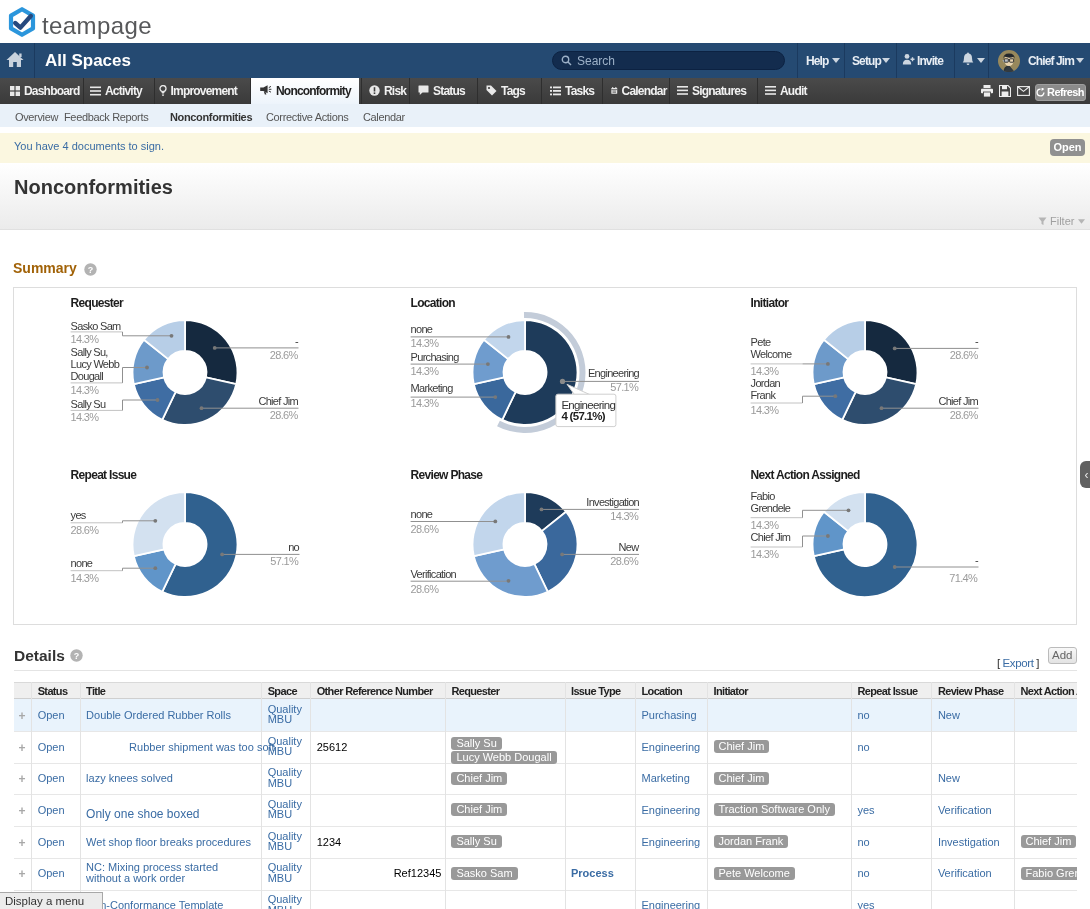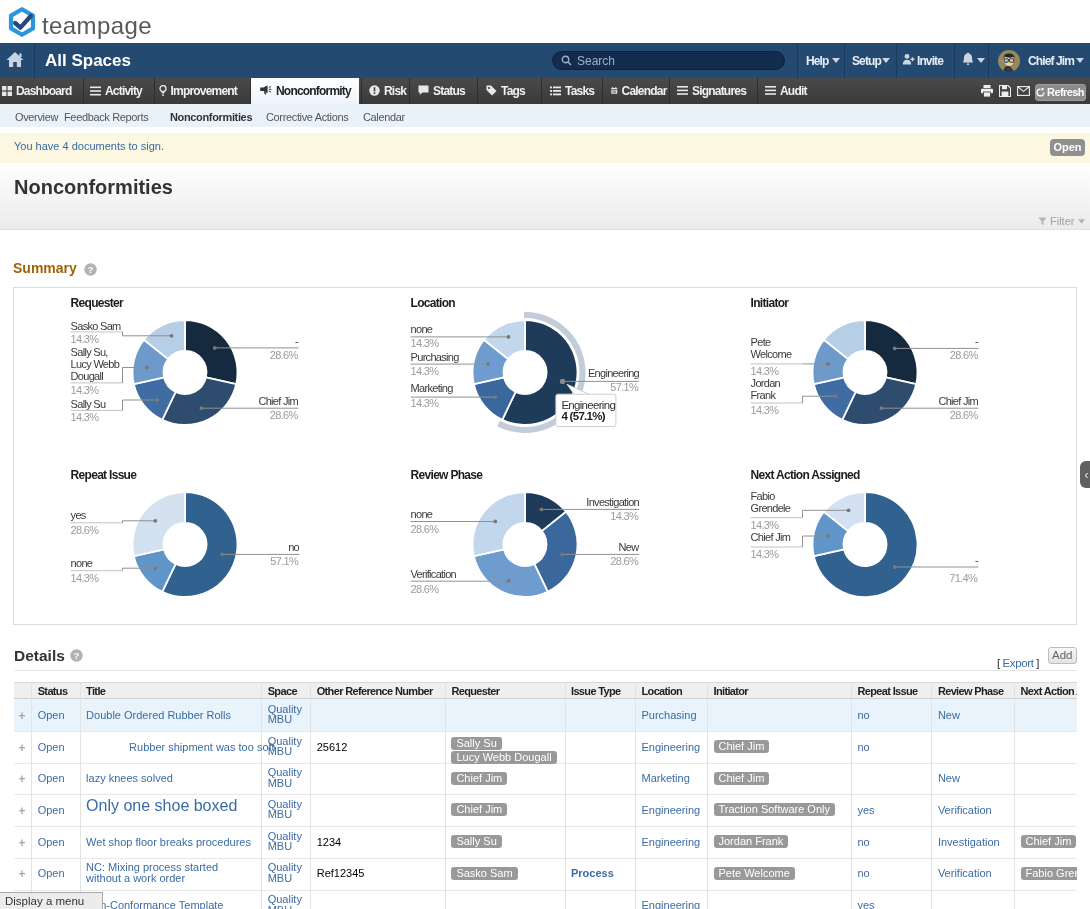--- a/index.html
+++ b/index.html
@@ -68,21 +68,21 @@
 <rect x="6.3" y="8.8" width="4" height="3.4" rx="0.6" fill="none" stroke="#23272b" stroke-width="0.9"></rect>
 <rect x="11.6" y="8.8" width="4" height="3.4" rx="0.6" fill="none" stroke="#23272b" stroke-width="0.9"></rect>
 <path d="M10.3 9.6 L11.6 9.6" stroke="#23272b" stroke-width="0.9"></path>
 </g>
 </svg>
 <div class="abs b" style="left:1028px;top:54px;font-size:12px;letter-spacing:-0.9px;color:#e9eef4">Chief Jim</div>
 <svg class="abs" style="left:1076px;top:58px" width="8" height="5" viewBox="0 0 8 5">
     <path d="M0 0 L8 0 L4 5 Z" fill="#cdd6e0"></path>
   </svg>
 <div class="abs" style="left:0;top:77.5px;width:1090px;height:26.5px;background:linear-gradient(#4a4a4a,#3a3a3a)"></div>
-<div class="abs b" style="left:0px;top:77.5px;width:81px;height:26.5px;background:transparent;color:#f1f1f1;font-size:12px;letter-spacing:-0.8px;display:flex;align-items:center;justify-content:flex-start;padding-left:2px;white-space:nowrap">
+<div class="abs b" style="left:0px;top:77.5px;width:81px;height:26.5px;background:transparent;color:#f1f1f1;font-size:12px;letter-spacing:-0.8px;display:flex;align-items:center;justify-content:flex-start;padding-left:10px;white-space:nowrap">
     <svg width="10" height="10" viewBox="0 0 10 10" style="margin-right:4px">
       <rect x="0" y="0" width="4.4" height="4.4" fill="#e8e8e8"></rect>
       <rect x="5.6" y="0" width="4.4" height="4.4" fill="#e8e8e8"></rect>
       <rect x="0" y="5.6" width="4.4" height="4.4" fill="#e8e8e8"></rect>
       <rect x="5.6" y="5.6" width="4.4" height="4.4" fill="#e8e8e8"></rect>
     </svg>
     <span>Dashboard</span>
   </div>
 <div class="abs b" style="left:83px;top:77.5px;width:68.5px;height:26.5px;background:transparent;border-left:1px solid #2e2e2e;color:#f1f1f1;font-size:12px;letter-spacing:-0.8px;display:flex;align-items:center;justify-content:flex-start;padding-left:6px;white-space:nowrap">
     <svg width="11" height="10" viewBox="0 0 11 10" style="margin-right:4px">
@@ -432,36 +432,36 @@
     <div class="abs" style="left:437.4px;top:51.0px;white-space:nowrap"><span class="badge">Sally Su</span></div>
     <div class="abs" style="left:437.4px;top:64.5px;white-space:nowrap"><span class="badge">Lucy Webb Dougall</span></div>
     <div class="abs lnk" style="left:627.5px;top:58.5px;width:62.0px;font-size:11px;white-space:nowrap;">Engineering</div>
     <div class="abs" style="left:699.5px;top:54.0px;white-space:nowrap"><span class="badge">Chief Jim</span></div>
     <div class="abs lnk" style="left:843.5px;top:58.5px;width:70.4px;font-size:11px;white-space:nowrap;">no</div>
     <div class="abs lnk" style="left:72.1px;top:90.2px;width:171.6px;font-size:11px;white-space:nowrap;">lazy knees solved</div>
     <div class="abs" style="left:437.4px;top:85.7px;white-space:nowrap"><span class="badge">Chief Jim</span></div>
     <div class="abs lnk" style="left:627.5px;top:90.2px;width:62.0px;font-size:11px;white-space:nowrap;">Marketing</div>
     <div class="abs" style="left:699.5px;top:85.7px;white-space:nowrap"><span class="badge">Chief Jim</span></div>
     <div class="abs lnk" style="left:923.9px;top:90.2px;width:72.6px;font-size:11px;white-space:nowrap;">New</div>
-    <div class="abs lnk" style="left:72.1px;top:115px;width:171.6px;font-size:16px;white-space:nowrap;">Only one shoe boxed</div>
+    <div class="abs lnk" style="left:72.1px;top:125px;width:171.6px;font-size:12px;white-space:nowrap;">Only one shoe boxed</div>
     <div class="abs" style="left:437.4px;top:117.4px;white-space:nowrap"><span class="badge">Chief Jim</span></div>
     <div class="abs lnk" style="left:627.5px;top:121.9px;width:62.0px;font-size:11px;white-space:nowrap;">Engineering</div>
     <div class="abs" style="left:699.5px;top:117.4px;white-space:nowrap"><span class="badge">Traction Software Only</span></div>
     <div class="abs lnk" style="left:843.5px;top:121.9px;width:70.4px;font-size:11px;white-space:nowrap;">yes</div>
     <div class="abs lnk" style="left:923.9px;top:121.9px;width:72.6px;font-size:11px;white-space:nowrap;">Verification</div>
     <div class="abs lnk" style="left:72.1px;top:153.6px;width:171.6px;font-size:11px;white-space:nowrap;">Wet shop floor breaks procedures</div>
     <div class="abs " style="left:302.7px;top:153.6px;width:124.7px;font-size:11px;white-space:nowrap;">1234</div>
     <div class="abs" style="left:437.4px;top:149.1px;white-space:nowrap"><span class="badge">Sally Su</span></div>
     <div class="abs lnk" style="left:627.5px;top:153.6px;width:62.0px;font-size:11px;white-space:nowrap;">Engineering</div>
     <div class="abs" style="left:699.5px;top:149.1px;white-space:nowrap"><span class="badge">Jordan Frank</span></div>
     <div class="abs lnk" style="left:843.5px;top:153.6px;width:70.4px;font-size:11px;white-space:nowrap;">no</div>
     <div class="abs lnk" style="left:923.9px;top:153.6px;width:72.6px;font-size:11px;white-space:nowrap;">Investigation</div>
     <div class="abs" style="left:1006.5px;top:149.1px;white-space:nowrap"><span class="badge">Chief Jim</span></div>
     <div class="abs lnk" style="left:72.1px;top:180.3px;width:171.6px;font-size:11px;line-height:10.5px;">NC: Mixing process started<br>without a work order</div>
-    <div class="abs " style="left:302.7px;top:185.3px;width:124.7px;font-size:11px;white-space:nowrap;">Ref12345</div>
+    <div class="abs " style="left:302.7px;top:185.3px;width:124.7px;font-size:11px;white-space:nowrap;text-align:right;">Ref12345</div>
     <div class="abs" style="left:437.4px;top:180.8px;white-space:nowrap"><span class="badge">Sasko Sam</span></div>
     <div class="abs lnk" style="left:557.0px;top:185.3px;width:60.5px;font-size:11px;white-space:nowrap;font-weight:bold;">Process</div>
     <div class="abs" style="left:699.5px;top:180.8px;white-space:nowrap"><span class="badge">Pete Welcome</span></div>
     <div class="abs lnk" style="left:843.5px;top:185.3px;width:70.4px;font-size:11px;white-space:nowrap;">no</div>
     <div class="abs lnk" style="left:923.9px;top:185.3px;width:72.6px;font-size:11px;white-space:nowrap;">Verification</div>
     <div class="abs" style="left:1006.5px;top:180.8px;white-space:nowrap"><span class="badge">Fabio Grendele</span></div>
     <div class="abs lnk" style="left:72.1px;top:217.0px;width:171.6px;font-size:11px;white-space:nowrap;">Non-Conformance Template</div>
     <div class="abs lnk" style="left:627.5px;top:217.0px;width:62.0px;font-size:11px;white-space:nowrap;">Engineering</div>
     <div class="abs lnk" style="left:843.5px;top:217.0px;width:70.4px;font-size:11px;white-space:nowrap;">yes</div>
   </div>

